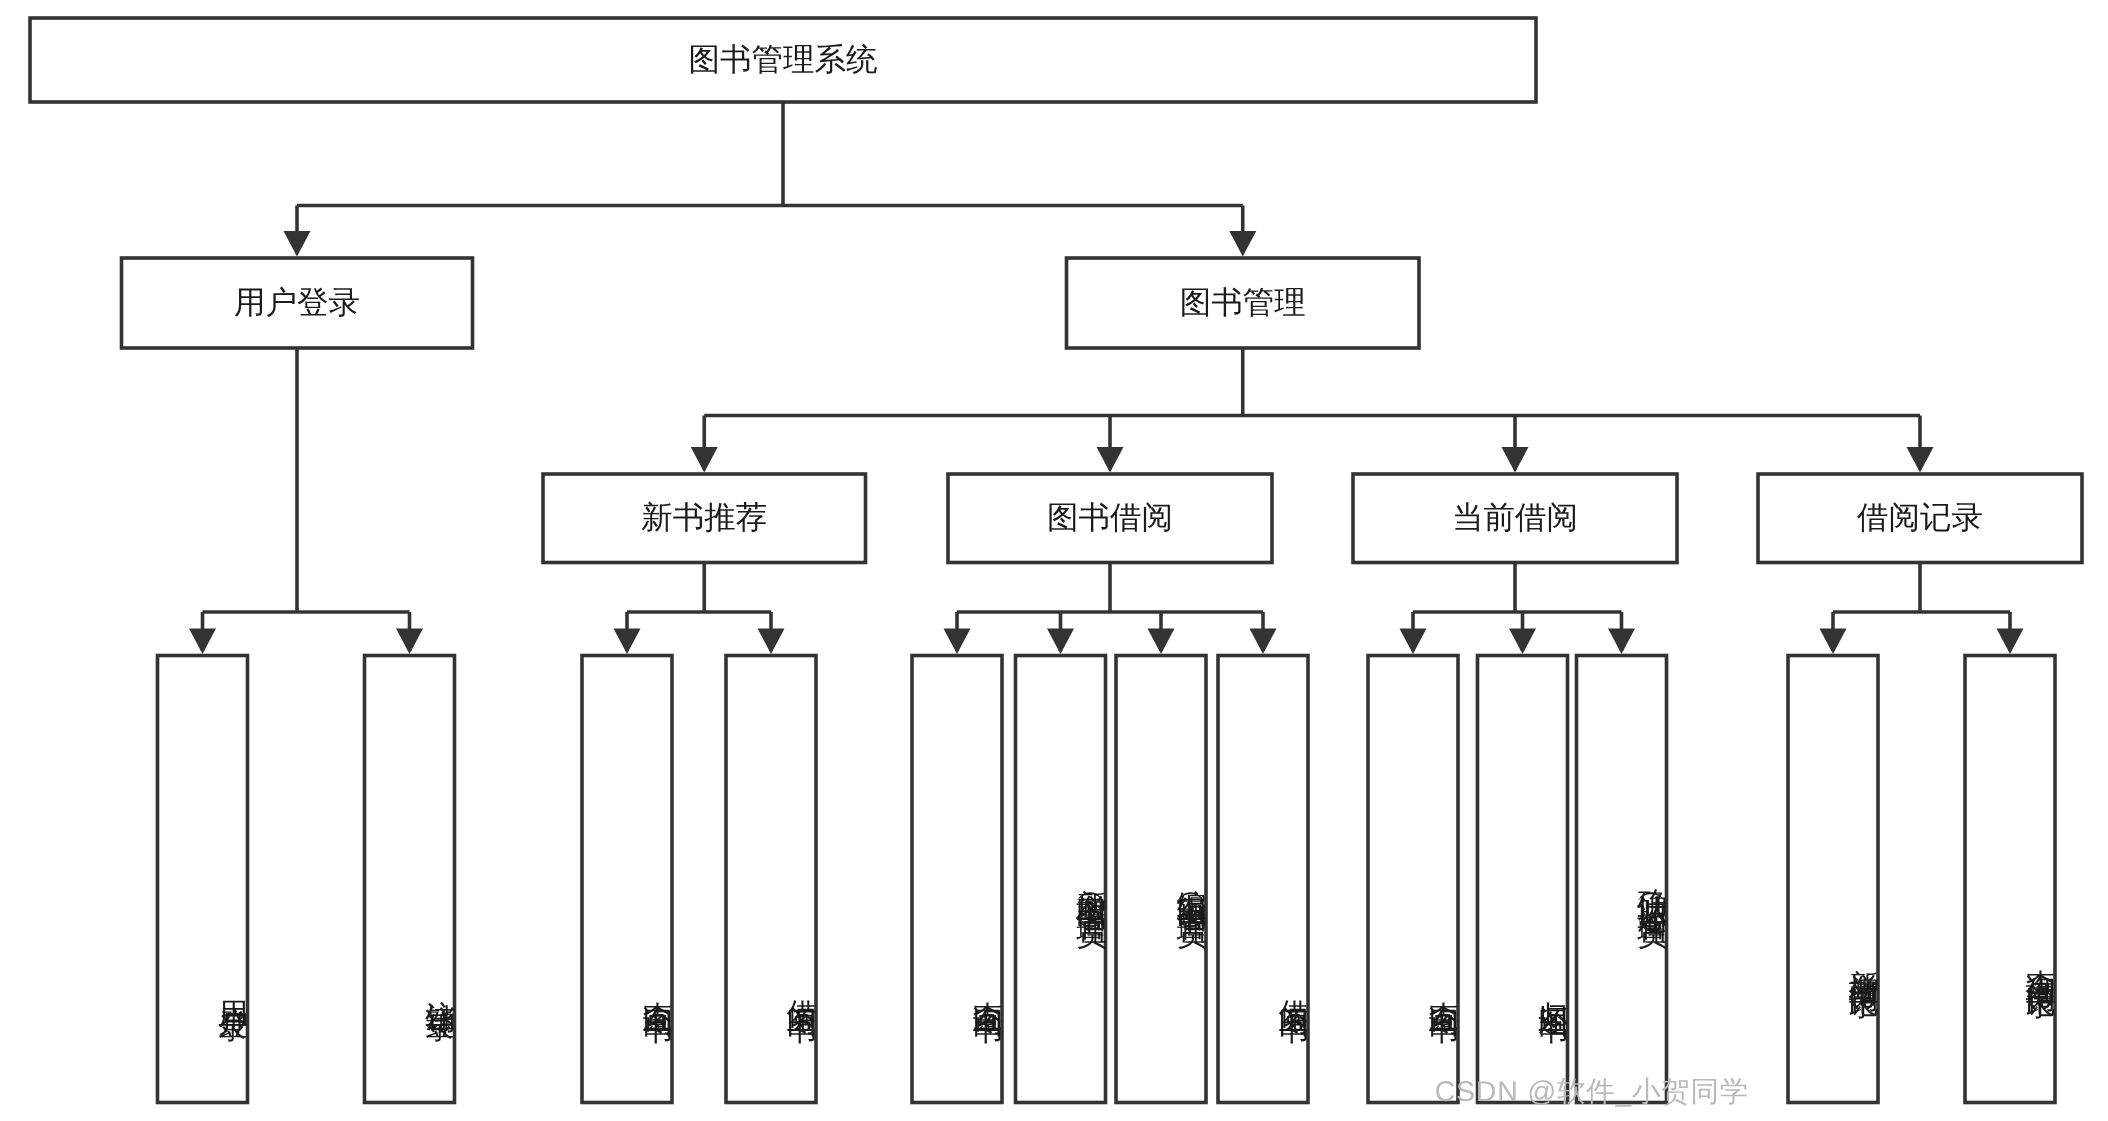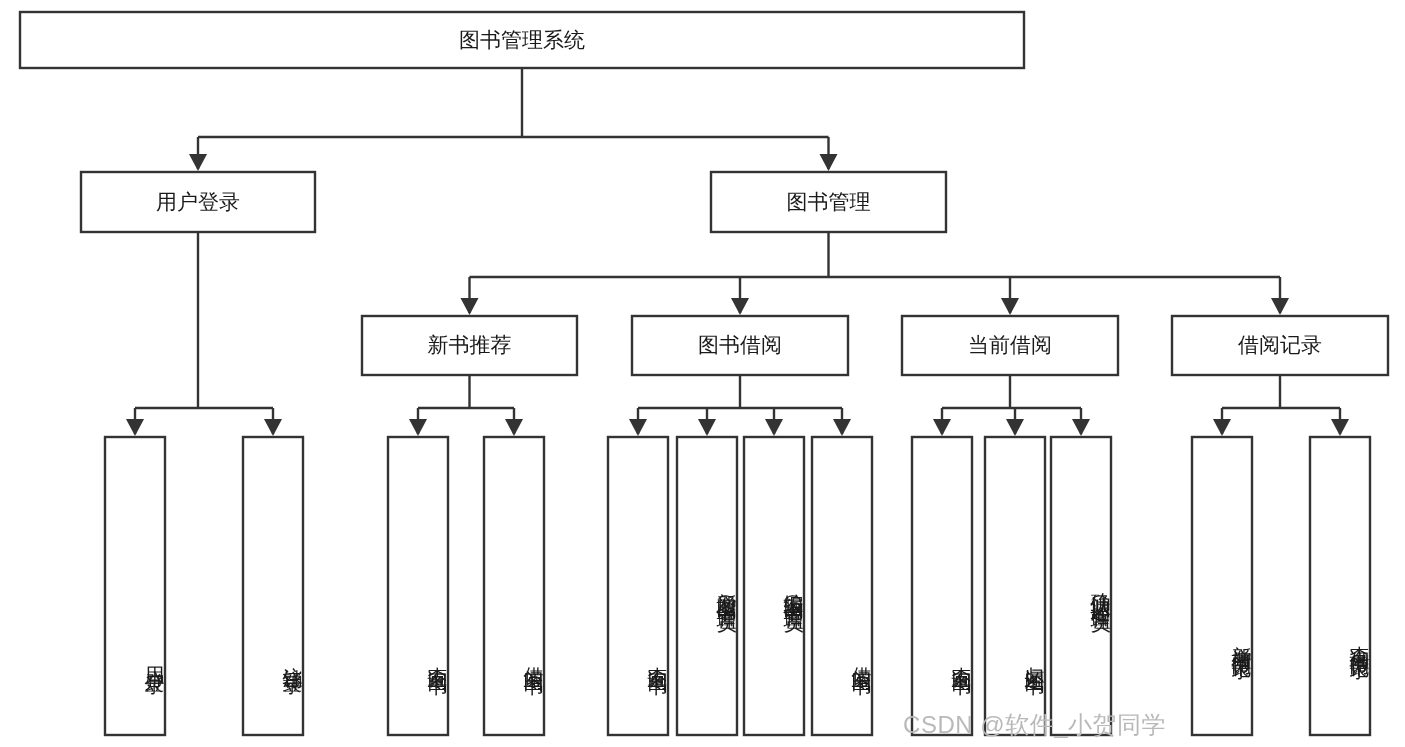--- a/index.html
+++ b/index.html
@@ -62,21 +62,21 @@
     display: flex;
     align-items: flex-start;
     justify-content: center;
     pointer-events: none;
   }
   .watermark {
     position: absolute;
     right: 8px;
     bottom: 6px;
     font-family: "Liberation Sans", "DejaVu Sans", sans-serif;
-    font-size: 24px;
+    font-size: 19px;
     color: #b9b9b9;
     letter-spacing: 0.5px;
     white-space: nowrap;
   }
 </style>
 </head>
 <body>
 
 <div id="diagram-root">
 

